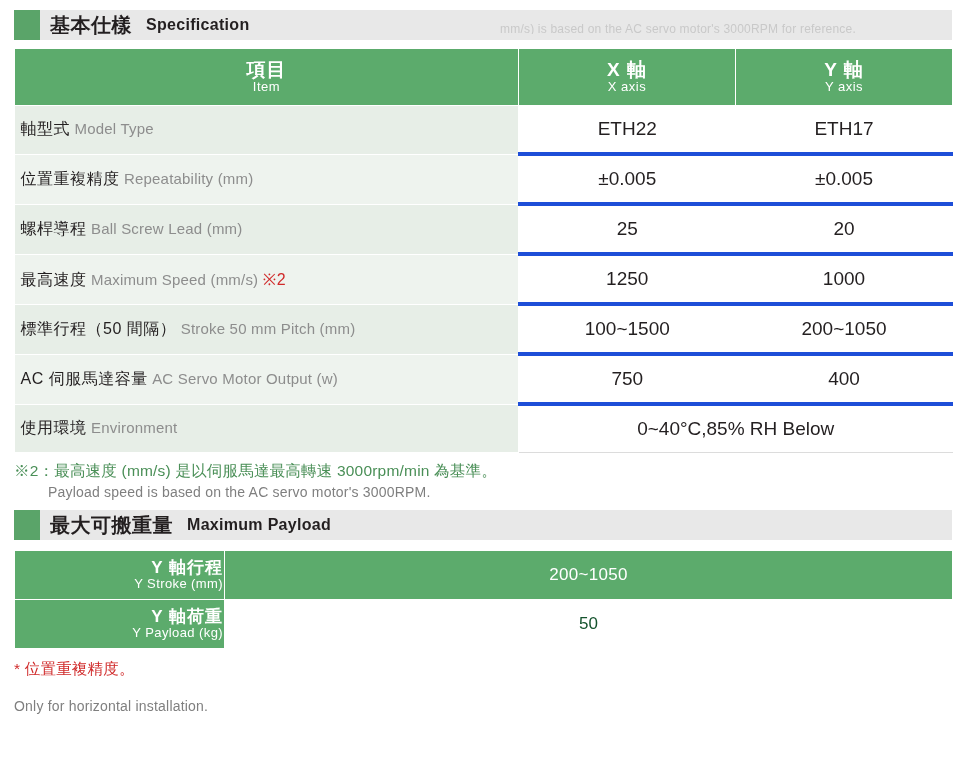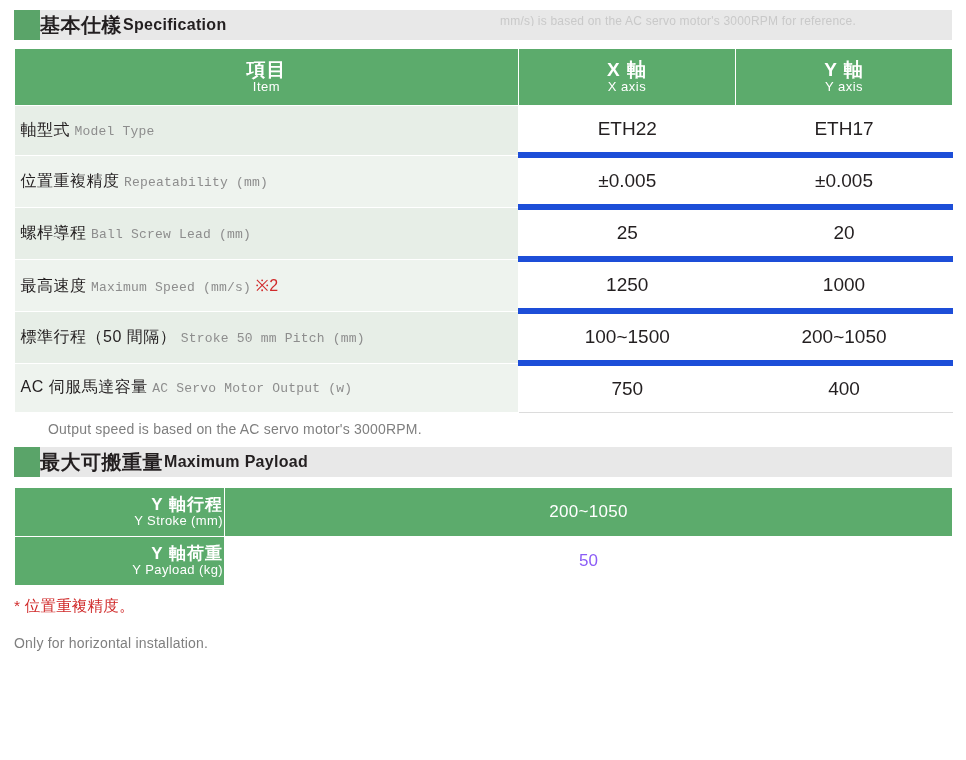--- a/index.html
+++ b/index.html
@@ -18,21 +18,21 @@
     position: relative;
     width: 966px;
     height: 760px;
     box-sizing: border-box;
     padding: 0 14px;
   }
 
   
   .top-ghost {
     position: absolute;
-    top: 4px;
+    top: 12px;
     left: 500px;
     width: 440px;
     height: 12px;
     overflow: hidden;
     font-size: 12px;
     color: #c9c9c9;
     white-space: nowrap;
     letter-spacing: .2px;
   }
 
@@ -45,22 +45,22 @@
     margin-top: 10px;
   }
   .section-bar .tab {
     width: 26px;
     background: #5aa469;
     flex: 0 0 26px;
   }
   .section-bar .titles {
     display: flex;
     align-items: center;
-    padding-left: 0;
-    gap: 1px;
+    padding-left: 10px;
+    gap: 14px;
   }
   .section-bar .cn {
     font-size: 20px;
     font-weight: 700;
     color: #231f20;
     letter-spacing: .5px;
   }
   .section-bar .en {
     font-size: 16px;
     font-weight: 700;
@@ -109,34 +109,33 @@
     background: #e7eee7;
     padding-left: 6px;
     border-right: 1px solid #ffffff;
   }
   table.spec tbody tr:nth-child(even) td.item { background: #eef3ee; }
   table.spec tbody td.val {
     background: #ffffff;
     text-align: center;
     font-size: 19px;
     color: #231f20;
-    border-bottom: 6px solid #1d4ed8;
+    border-bottom: 4px solid #1d4ed8;
   }
   table.spec tbody tr:last-child td.val { border-bottom: 1px solid #dcdcdc; }
 
   .it-cn {
     font-size: 16px;
     color: #231f20;
     letter-spacing: .5px;
   }
   .it-en {
-    font-size: 13px;
+    font-size: 15px;
     color: #8d8d8d;
     letter-spacing: .2px;
-    font-family: Liberation Mono, monospace;
   }
   .note-red { color: #d02a2a; }
 
   
   .footnote {
     margin-top: 8px;
   }
   .footnote .line1 {
     font-size: 15.5px;
     color: #4a8f57;
@@ -178,21 +177,21 @@
     background: #5cab6c;
     color: #ffffff;
     text-align: center;
     font-size: 17px;
     letter-spacing: .3px;
   }
   td.pl-white {
     background: #ffffff;
     text-align: center;
     font-size: 17px;
-    color: #8b5cf6;
+    color: #14532d;
     border: 1px solid #dcdcdc;
     border-left: 1px solid #ffffff;
   }
 
   
   .bottom-note {
     margin-top: 10px;
   }
   .bottom-note .b1 {
     font-size: 15.5px;
@@ -286,25 +285,33 @@
         <td class="val">200~1050</td>
       </tr>
       <tr>
         <td class="item">
           <span class="it-cn">AC 伺服馬達容量</span>
           <span class="it-en">AC Servo Motor Output (w)</span>
         </td>
         <td class="val">750</td>
         <td class="val">400</td>
       </tr>
+      <tr>
+        <td class="item">
+          <span class="it-cn">使用環境</span>
+          <span class="it-en">Environment</span>
+        </td>
+        <td class="val" colspan="2">0~40°C,85% RH Below</td>
+      </tr>
     </tbody>
   </table>
 
   <div class="footnote">
-    <div class="line2">Output speed is based on the AC servo motor's 3000RPM.</div>
+    <div class="line1">※2：最高速度 (mm/s) 是以伺服馬達最高轉速 3000rpm/min 為基準。</div>
+    <div class="line2">Payload speed is based on the AC servo motor's 3000RPM.</div>
   </div>
 
   <div class="section-bar">
     <div class="tab"></div>
     <div class="titles">
       <span class="cn">最大可搬重量</span>
       <span class="en">Maximum Payload</span>
     </div>
   </div>
 

